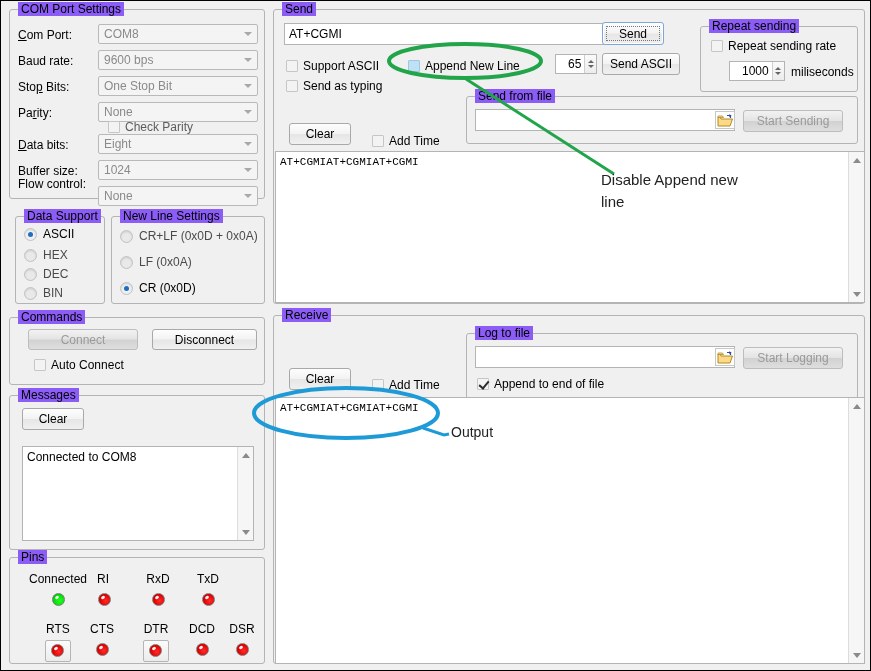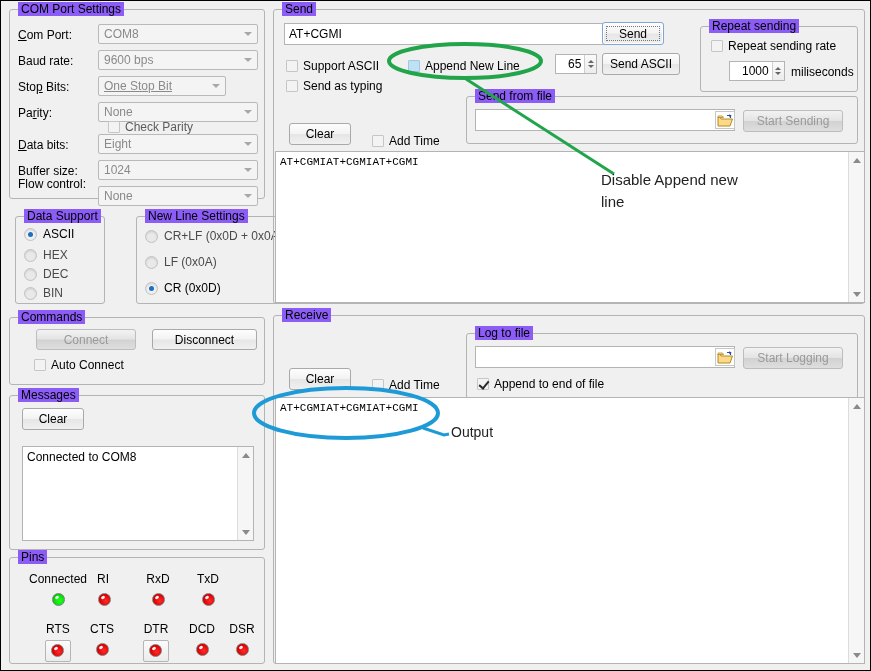--- a/index.html
+++ b/index.html
@@ -242,21 +242,21 @@
       <span class="arrow"></span>
     </div>
 
     <div class="lbl" style="left:8px; top:44px;">Baud rate:</div>
     <div class="combo" style="left:88px; top:40px; width:160px;">
       <span>9600 bps</span>
       <span class="arrow"></span>
     </div>
 
     <div class="lbl" style="left:8px; top:70px;">Sto<u>p</u> Bits:</div>
-    <div class="combo" style="left:88px; top:66px; width:128px;text-decoration:underline;">
+    <div class="combo" style="left:88px; top:66px; width:160px;">
       <span>One Stop Bit</span>
       <span class="arrow"></span>
     </div>
 
     <div class="lbl" style="left:8px; top:96px;">Pa<u>r</u>ity:</div>
     <div class="combo" style="left:88px; top:92px; width:160px;">
       <span>None</span>
       <span class="arrow"></span>
     </div>
 
@@ -297,39 +297,39 @@
     <div class="rdo dim" style="left:8px; top:50px;">
       <span class="ring"></span>
       <span>DEC</span>
     </div>
     <div class="rdo dim" style="left:8px; top:69px;">
       <span class="ring"></span>
       <span>BIN</span>
     </div>
   </div>
 
-  <div class="grp" style="left:110px; top:215px; width:154px; height:88px;margin-left:25px;">
+  <div class="grp" style="left:110px; top:215px; width:154px; height:88px;">
     <span class="grp-title">New Line Settings</span>
     <div class="rdo dim" style="left:8px; top:12px;">
       <span class="ring"></span>
       <span>CR+LF (0x0D + 0x0A)</span>
     </div>
     <div class="rdo dim" style="left:8px; top:38px;">
       <span class="ring"></span>
       <span>LF (0x0A)</span>
     </div>
     <div class="rdo sel" style="left:8px; top:64px;">
       <span class="ring"></span>
       <span>CR (0x0D)</span>
     </div>
   </div>
 
   <div class="grp" style="left:8px; top:316px; width:256px; height:68px;">
     <span class="grp-title">Commands</span>
-    <div class="btn disabled" style="left:26px; top:11px; width:100px; height:21px;">
+    <div class="btn disabled" style="left:18px; top:11px; width:110px; height:21px;">
       <span>Connect</span>
     </div>
     <div class="btn" style="left:142px; top:11px; width:105px; height:21px;">
       <span>Disconnect</span>
     </div>
     <div class="cbx" style="left:24px; top:40px;">
       <span class="box"></span>
       <span class="ctext">Auto Connect</span>
     </div>
   </div>

